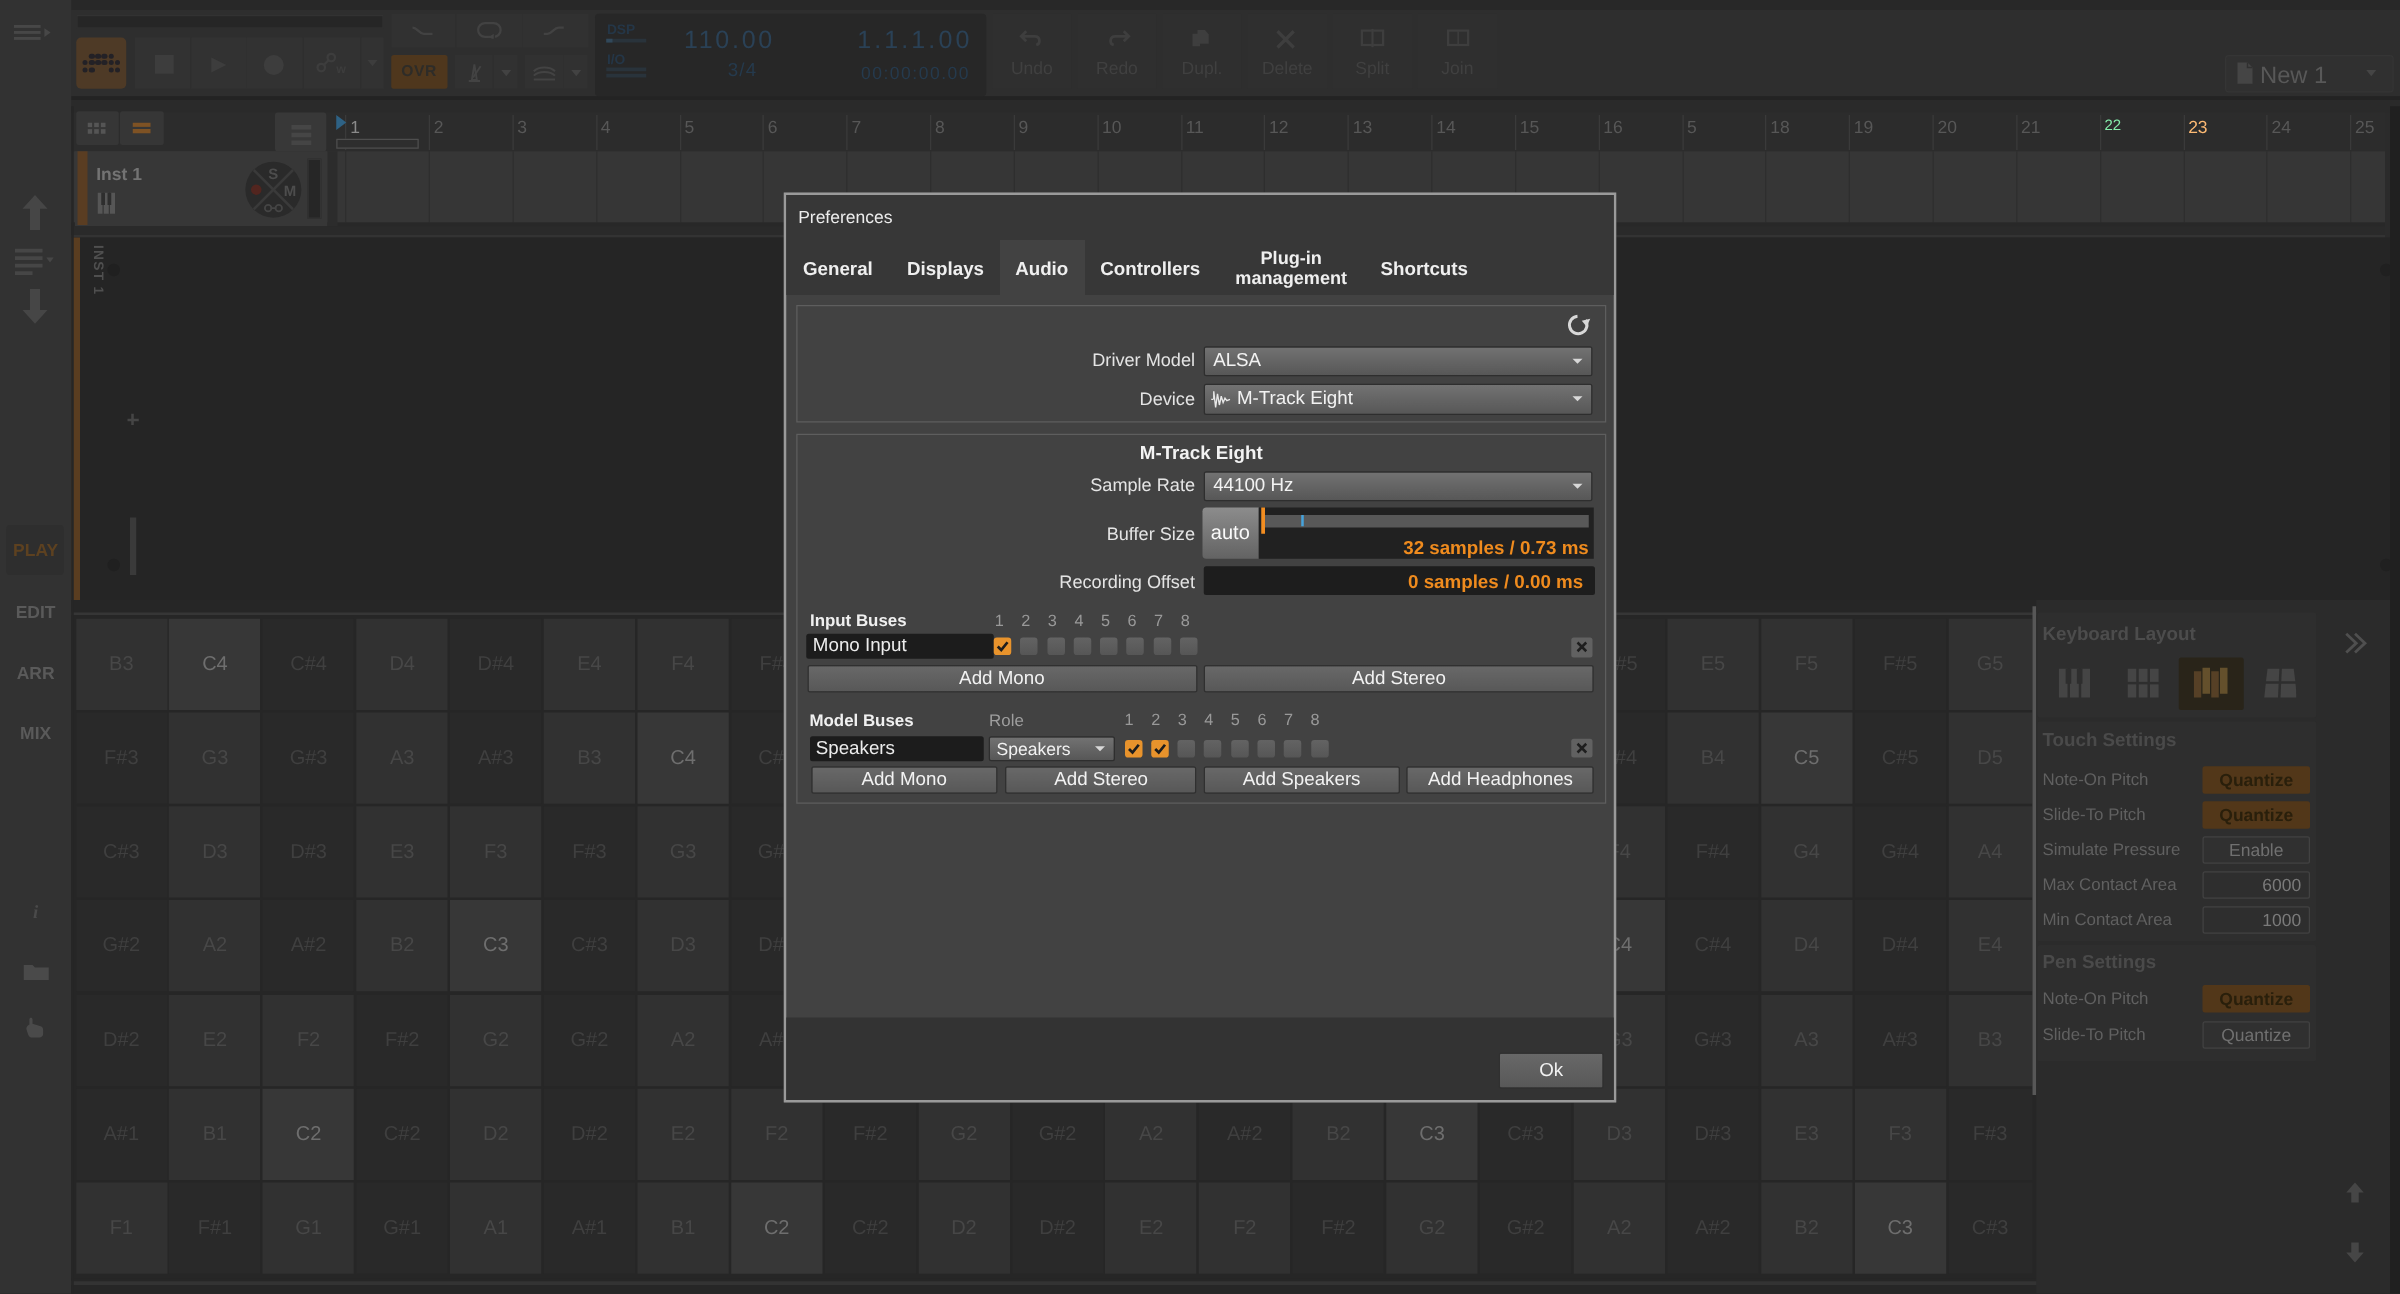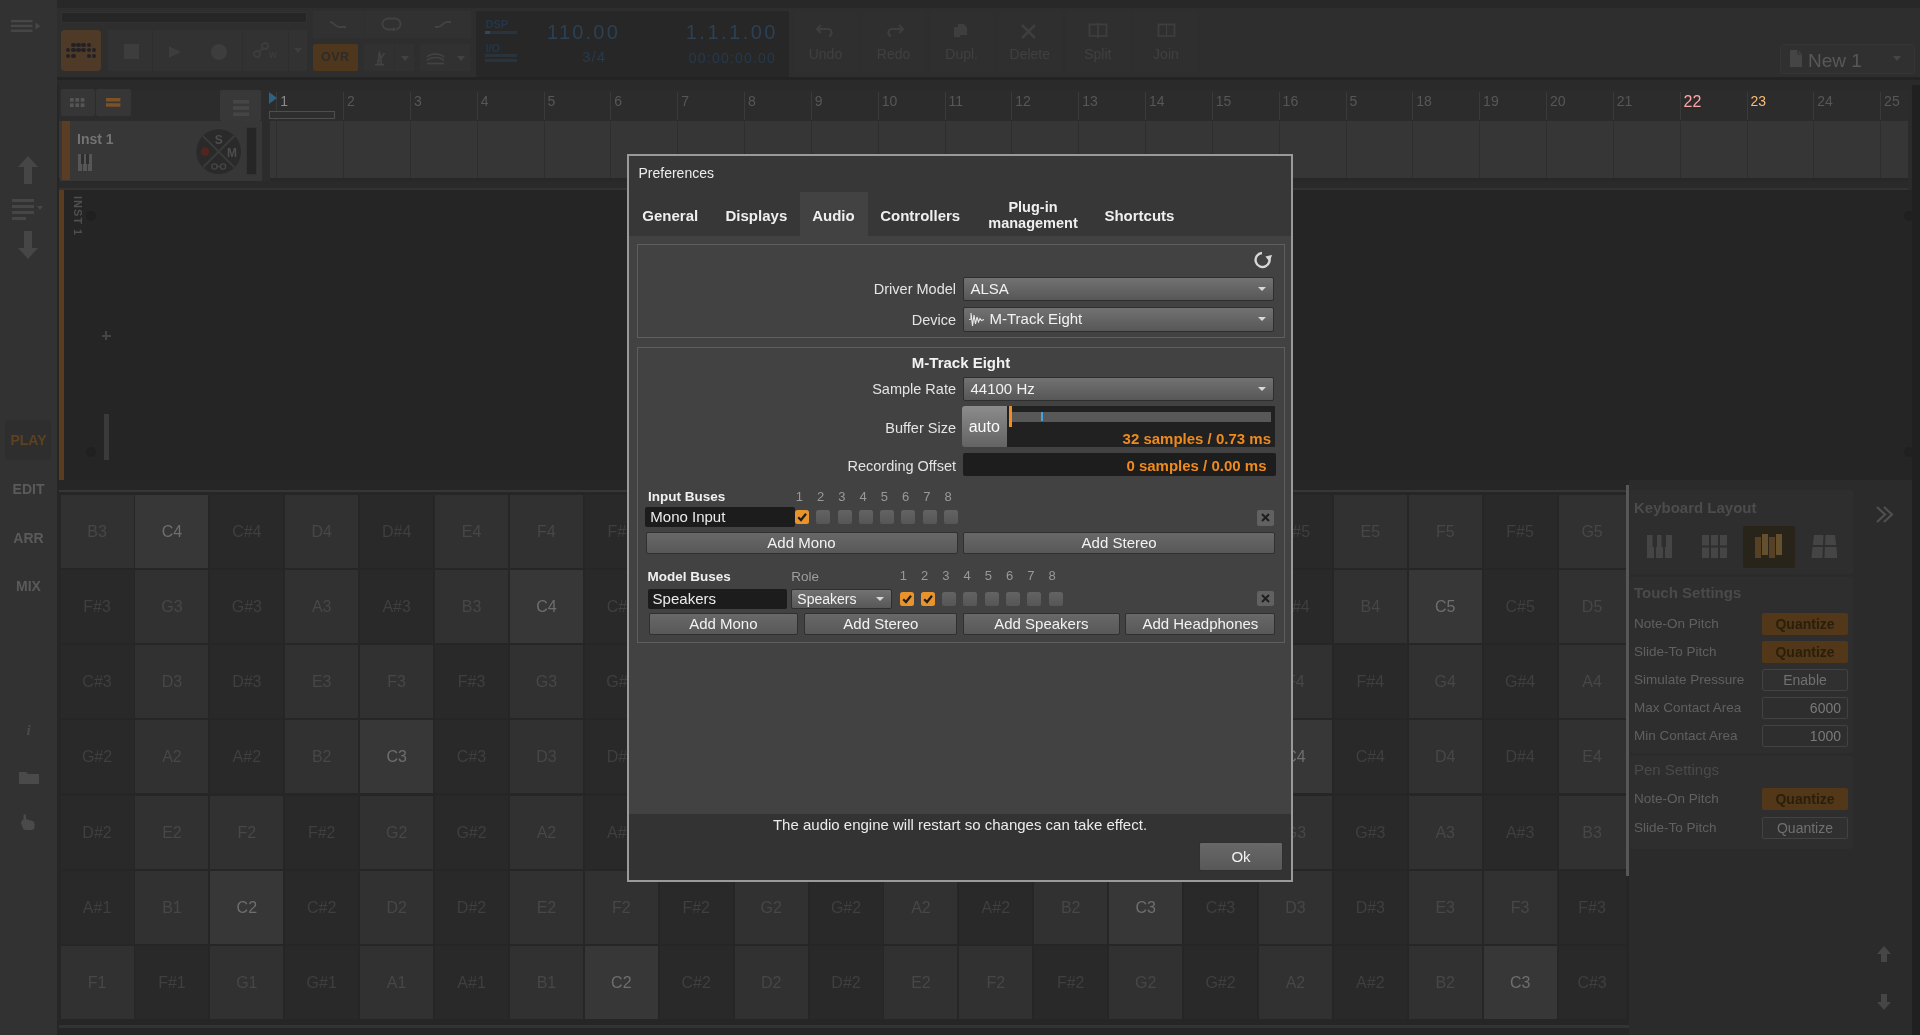--- a/index.html
+++ b/index.html
@@ -170,21 +170,21 @@
 <div class="a" style="left:1349.5px;top:93px;font-size:14px;color:#575757">5</div>
 <div class="a" style="left:1412.3px;top:92px;width:1px;height:28px;background:#3a3a3a"></div>
 <div class="a" style="left:1416.3px;top:93px;font-size:14px;color:#575757">18</div>
 <div class="a" style="left:1479.1px;top:92px;width:1px;height:28px;background:#3a3a3a"></div>
 <div class="a" style="left:1483.1px;top:93px;font-size:14px;color:#575757">19</div>
 <div class="a" style="left:1546.0px;top:92px;width:1px;height:28px;background:#3a3a3a"></div>
 <div class="a" style="left:1550.0px;top:93px;font-size:14px;color:#575757">20</div>
 <div class="a" style="left:1612.8px;top:92px;width:1px;height:28px;background:#3a3a3a"></div>
 <div class="a" style="left:1616.8px;top:93px;font-size:14px;color:#575757">21</div>
 <div class="a" style="left:1679.6px;top:92px;width:1px;height:28px;background:#3a3a3a"></div>
-<div class="a" style="left:1683.6px;top:93px;font-size:16px;color:#fca5a5">22</div>
+<div class="a" style="left:1683.6px;top:93px;font-size:12px;color:#86efac">22</div>
 <div class="a" style="left:1746.5px;top:92px;width:1px;height:28px;background:#3a3a3a"></div>
 <div class="a" style="left:1750.5px;top:93px;font-size:14px;color:#fdba74">23</div>
 <div class="a" style="left:1813.3px;top:92px;width:1px;height:28px;background:#3a3a3a"></div>
 <div class="a" style="left:1817.3px;top:93px;font-size:14px;color:#575757">24</div>
 <div class="a" style="left:1880.1px;top:92px;width:1px;height:28px;background:#3a3a3a"></div>
 <div class="a" style="left:1884.1px;top:93px;font-size:14px;color:#575757">25</div>
 <div class="a" style="left:61px;top:89px;width:33.5px;height:26.5px;background:#363636;border-radius:2px"></div>
 <div class="a" style="left:96px;top:89px;width:34.5px;height:26.5px;background:#363636;border-radius:2px"></div>
 <svg class="a" style="left:70.4px;top:97.7px" width="16" height="10">
       <rect x="0.0" y="0.0" width="3.7" height="3.7" fill="#555"></rect>
@@ -461,21 +461,21 @@
 <div class="a" style="left:1634px;top:615.5px;font-size:13.5px;color:#606060">Note-On Pitch</div>
 <div class="a" style="left:1762px;top:612.5px;width:86px;height:22px;background:#523719;border-radius:2px;color:#291f0b;font-size:14px;font-weight:bold;text-align:center;line-height:22px">Quantize</div>
 <div class="a" style="left:1634px;top:643.8px;font-size:13.5px;color:#606060">Slide-To Pitch</div>
 <div class="a" style="left:1762px;top:640.8px;width:86px;height:22px;background:#523719;border-radius:2px;color:#291f0b;font-size:14px;font-weight:bold;text-align:center;line-height:22px">Quantize</div>
 <div class="a" style="left:1634px;top:671.5px;font-size:13.5px;color:#606060">Simulate Pressure</div>
 <div class="a" style="left:1762px;top:668.5px;width:86px;height:22px;background:#303030;border:1px solid #424242;border-radius:2px;color:#707070;font-size:14px;text-align:center;line-height:20px">Enable</div>
 <div class="a" style="left:1634px;top:699.5px;font-size:13.5px;color:#606060">Max Contact Area</div>
 <div class="a" style="left:1762px;top:696.5px;width:86px;height:22px;background:#2e2e2e;border:1px solid #424242;border-radius:2px;color:#7a7a7a;font-size:14px;text-align:right;line-height:20px;padding-right:6px">6000</div>
 <div class="a" style="left:1634px;top:727.5px;font-size:13.5px;color:#606060">Min Contact Area</div>
 <div class="a" style="left:1762px;top:724.5px;width:86px;height:22px;background:#2e2e2e;border:1px solid #424242;border-radius:2px;color:#7a7a7a;font-size:14px;text-align:right;line-height:20px;padding-right:6px">1000</div>
-<div class="a" style="left:1634px;top:760.5px;font-size:15px;font-weight:normal;color:#4a4a4a">Pen Settings</div>
+<div class="a" style="left:1634px;top:760.5px;font-size:15px;font-weight:bold;color:#4a4a4a">Pen Settings</div>
 <div class="a" style="left:1634px;top:790.5px;font-size:13.5px;color:#606060">Note-On Pitch</div>
 <div class="a" style="left:1762px;top:787.5px;width:86px;height:22px;background:#523719;border-radius:2px;color:#291f0b;font-size:14px;font-weight:bold;text-align:center;line-height:22px">Quantize</div>
 <div class="a" style="left:1634px;top:819.5px;font-size:13.5px;color:#606060">Slide-To Pitch</div>
 <div class="a" style="left:1762px;top:816.5px;width:86px;height:22px;background:#303030;border:1px solid #424242;border-radius:2px;color:#707070;font-size:14px;text-align:center;line-height:20px">Quantize</div>
 <svg class="a" style="left:1876px;top:945px" width="16" height="18">
       <path d="M8 1 L15 9 L11 9 L11 17 L5 17 L5 9 L1 9 Z" fill="#464646"></path>
     </svg>
 <svg class="a" style="left:1876px;top:993px" width="16" height="18">
       <path d="M8 17 L15 9 L11 9 L11 1 L5 1 L5 9 L1 9 Z" fill="#464646"></path>
     </svg>
@@ -518,21 +518,20 @@
 <div class="a" style="left:629px;top:155.5px;width:662px;height:80.5px;background:#373737"></div>
 <div class="a" style="left:638.5px;top:165px;font-size:14px;color:#ededed">Preferences</div>
 <div class="a" style="left:799.9px;top:192px;width:68px;height:44px;background:#424242"></div>
 <div class="a tabtxt" style="left:610.3px;top:206.5px;width:120px">General</div>
 <div class="a tabtxt" style="left:696.4px;top:206.5px;width:120px">Displays</div>
 <div class="a tabtxt" style="left:773.4px;top:206.5px;width:120px">Audio</div>
 <div class="a tabtxt" style="left:860.2px;top:206.5px;width:120px">Controllers</div>
 <div class="a tabtxt" style="left:1079.4px;top:206.5px;width:120px">Shortcuts</div>
 <div class="a tabtxt" style="left:973px;top:199px;width:120px;font-size:14.5px">Plug-in<br>management</div>
 <div class="a" style="left:629px;top:814px;width:662px;height:65.5px;background:#333333"></div>
-<div class="a" style="left:629px;top:815.5px;width:662px;text-align:center;font-size:15px;color:#ececec">The audio engine will restart so changes can take effect.</div>
 <div class="a btn" style="left:1199px;top:841.7px;width:84px;height:29px;line-height:27px">Ok</div>
 <div class="a" style="left:637px;top:244px;width:648px;height:94px;border:1px solid #5e5e5e"></div>
 <svg class="a" style="left:1252px;top:250px" width="21" height="20">
       <path d="M10 3 A7 7 0 1 0 16.4 6.1" fill="none" stroke="#d8d8d8" stroke-width="2.4"></path>
       <path d="M13.4 6.5 L20.2 5.0 L17.4 11.4 Z" fill="#d8d8d8"></path>
     </svg>
 <div class="a lbl" style="left:806px;top:281px;width:150px">Driver Model</div>
 <div class="a drop" style="left:962.5px;top:276.5px;width:311.5px;height:24.5px"><span>ALSA</span><span class="darr"></span></div>
 <div class="a lbl" style="left:806px;top:311.5px;width:150px">Device</div>
 <div class="a drop" style="left:962.5px;top:307px;width:311.5px;height:24.5px;padding-left:26px"><span>M-Track Eight</span><span class="darr"></span></div>

